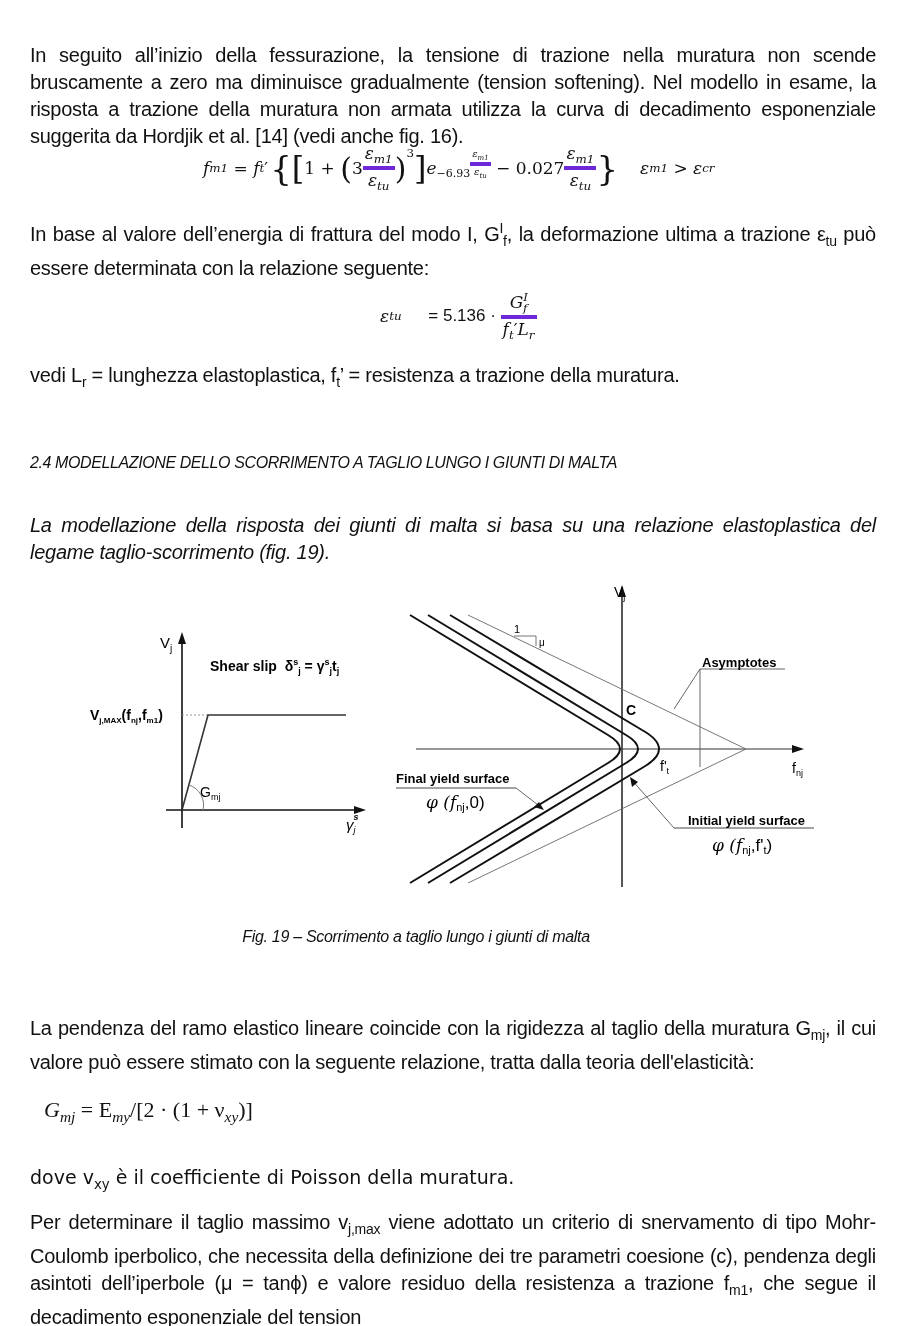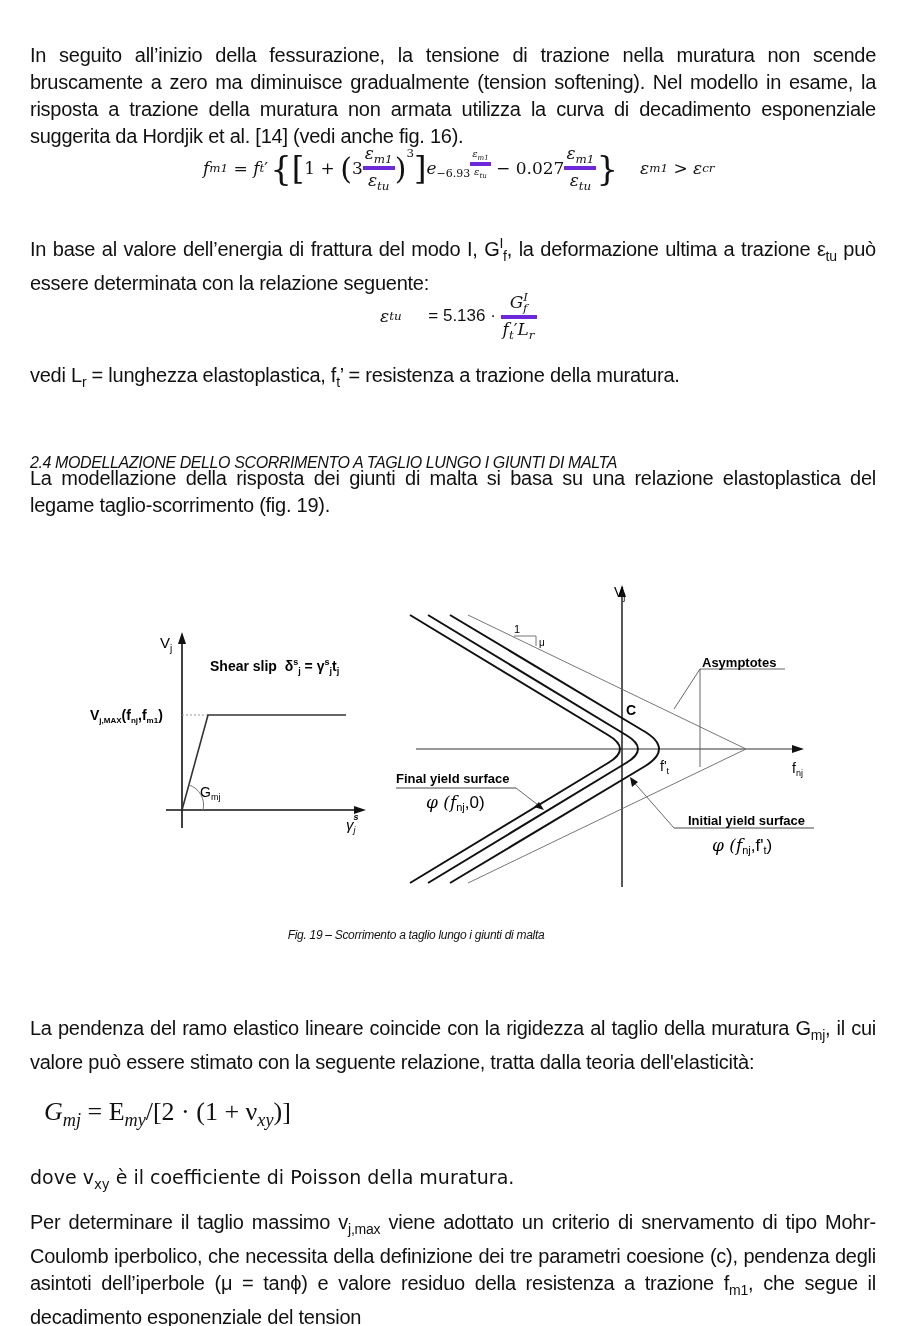--- a/index.html
+++ b/index.html
@@ -4,21 +4,21 @@
 <style>
   html, body { margin: 0; padding: 0; background: #ffffff; }
   body { width: 900px; height: 1326px; position: relative; overflow: hidden;
          font-family: "Liberation Sans", sans-serif; color: #111; }
   .para { position: absolute; left: 30px; width: 846px; font-size: 20px; line-height: 27px;
           text-align: justify; font-family: "Liberation Sans", sans-serif; letter-spacing: -0.25px; }
   .eq { position: absolute; font-family: "DejaVu Serif", serif; font-style: italic; color: #111; }
   .heading { position: absolute; left: 30px; top: 454px; font-size: 16px; font-weight: normal;
              font-style: italic; letter-spacing: -0.4px; }
   .caption { position: absolute; left: 0; width: 832px; top: 928px; text-align: center;
-             font-style: italic; font-size: 12px; letter-spacing: -0.3px; }
+             font-style: italic; font-size: 16px; letter-spacing: -0.3px; }
   sub, sup { font-size: 70%; }
   .frac { display: inline-block; vertical-align: middle; text-align: center; }
   .frac .num { display: block; border-bottom: 4px solid #6d28d9; padding: 0 2px; }
   .frac .den { display: block; padding: 0 2px; }
   .rm { font-style: normal; }
   svg text { font-family: "Liberation Sans", sans-serif; }
 </style>
 </head>
 <body>
 
@@ -57,37 +57,37 @@
       <span class="den"><span>ε</span><sub>tu</sub></span>
     </span>
   <span class="rm" style="font-size:34px;">}</span>
   <span style="margin-left:22px;">ε</span>
     <sub>m1</sub>
   <span class="rm" style="white-space:pre;"> &gt; </span>
   <span>ε</span>
     <sub>cr</sub>
 </div>
 
-<div class="para" style="top:230px;"><span>In base al valore dell’energia di frattura del modo I, G</span><sup>I</sup><sub>f</sub><span>, la deformazione ultima a trazione ε</span><sub>tu</sub><span> può essere determinata con la relazione seguente:</span></div>
+<div class="para" style="top:215px;"><span>In base al valore dell’energia di frattura del modo I, G</span><sup>I</sup><sub>f</sub><span>, la deformazione ultima a trazione ε</span><sub>tu</sub><span> può essere determinata con la relazione seguente:</span></div>
 
 <div class="eq" style="left:380px; top:290px; font-size:17px; white-space:nowrap; display:flex; align-items:center;">
   <span>ε</span>
     <sub>tu</sub>
   <span class="rm" style="font-family:'Liberation Sans',sans-serif; white-space:pre;margin-left:22px;"> = 5.136 · </span>
   <span class="frac">
       <span class="num"><span>G</span><sup>I</sup><sub style="margin-left:-5px;">f</sub></span>
       <span class="den"><span>f</span><sub>t</sub><span class="rm">′</span><span>L</span><sub>r</sub></span>
     </span>
 </div>
 
 <div class="para" style="top:362px;"><span>vedi L</span><sub>r</sub><span> = lunghezza elastoplastica, f</span><sub>t</sub><span>’ = resistenza a trazione della muratura.</span></div>
 
 <div class="heading">2.4 MODELLAZIONE DELLO SCORRIMENTO A TAGLIO LUNGO I GIUNTI DI MALTA</div>
 
-<div class="para" style="top:465px;">La modellazione della risposta dei giunti di malta si basa su una relazione elastoplastica del legame taglio-scorrimento (fig. 19).</div>
+<div class="para" style="top:512px;font-style:italic;">La modellazione della risposta dei giunti di malta si basa su una relazione elastoplastica del legame taglio-scorrimento (fig. 19).</div>
 
 <svg style="position:absolute; left:70px; top:620px;" width="320" height="230">
   <line x1="112" y1="208" x2="112" y2="18" stroke="#111" stroke-width="1.6"></line>
   <polygon points="112,12 108,24 116,24" fill="#111"></polygon>
   <line x1="96" y1="190" x2="290" y2="190" stroke="#111" stroke-width="1.4"></line>
   <polygon points="296,190 284,186 284,194" fill="#111"></polygon>
   <line x1="112" y1="95" x2="138" y2="95" stroke="#999" stroke-width="1" stroke-dasharray="2,2"></line>
   <polyline points="112,190 138,95 276,95" fill="none" stroke="#333" stroke-width="1.6"></polyline>
   <path d="M 133 190 A 21 21 0 0 0 119 165" fill="none" stroke="#777" stroke-width="1"></path>
   <text x="90" y="28" font-size="15"><tspan>V</tspan><tspan font-size="10" dy="4">j</tspan></text>
@@ -134,17 +134,17 @@
   <polygon points="240,202 242,212 248,207" fill="#111"></polygon>
   <line x1="284" y1="253" x2="424" y2="253" stroke="#333" stroke-width="0.9"></line>
   <text x="298" y="250" font-size="13" font-weight="bold">Initial yield surface</text>
   <text x="322" y="276" font-size="17"><tspan font-style="italic" font-family="DejaVu Serif, serif">φ (f</tspan><tspan font-size="11" dy="3">nj</tspan><tspan dy="-3">,f'</tspan><tspan font-size="11" dy="3">t</tspan><tspan dy="-3">)</tspan></text>
 </svg>
 
 <div class="caption">Fig. 19 – Scorrimento a taglio lungo i giunti di malta</div>
 
 <div class="para" style="top:1015px;"><span>La pendenza del ramo elastico lineare coincide con la rigidezza al taglio della muratura G</span><sub>mj</sub><span>, il cui valore può essere stimato con la seguente relazione, tratta dalla teoria dell'elasticità:</span></div>
 
-<div class="eq" style="left:44px; top:1097px; font-size:26px; font-family:'Liberation Serif',serif; white-space:nowrap;"><span>G</span><sub>mj</sub><span class="rm" style="white-space:pre;"> = E</span><sub>my</sub><span class="rm" style="white-space:pre;">/[2 · (1 + ν</span><sub>xy</sub><span class="rm">)]</span></div>
+<div class="eq" style="left:44px; top:1097px; font-size:22px; font-family:'Liberation Serif',serif; white-space:nowrap;"><span>G</span><sub>mj</sub><span class="rm" style="white-space:pre;"> = E</span><sub>my</sub><span class="rm" style="white-space:pre;">/[2 · (1 + ν</span><sub>xy</sub><span class="rm">)]</span></div>
 
 <div class="para" style="top:1164px; font-family:'DejaVu Sans',sans-serif; font-size:19px; letter-spacing:0;"><span>dove v</span><sub>xy</sub><span> è il coefficiente di Poisson della muratura.</span></div>
 
 <div class="para" style="top:1209px;"><span>Per determinare il taglio massimo v</span><sub>j,max</sub><span> viene adottato un criterio di snervamento di tipo Mohr-Coulomb iperbolico, che necessita della definizione dei tre parametri coesione (c), pendenza degli asintoti dell’iperbole (μ = tanϕ) e valore residuo della resistenza a trazione f</span><sub>m1</sub><span>, che segue il decadimento esponenziale del tension</span></div>
 
 </body></html>

